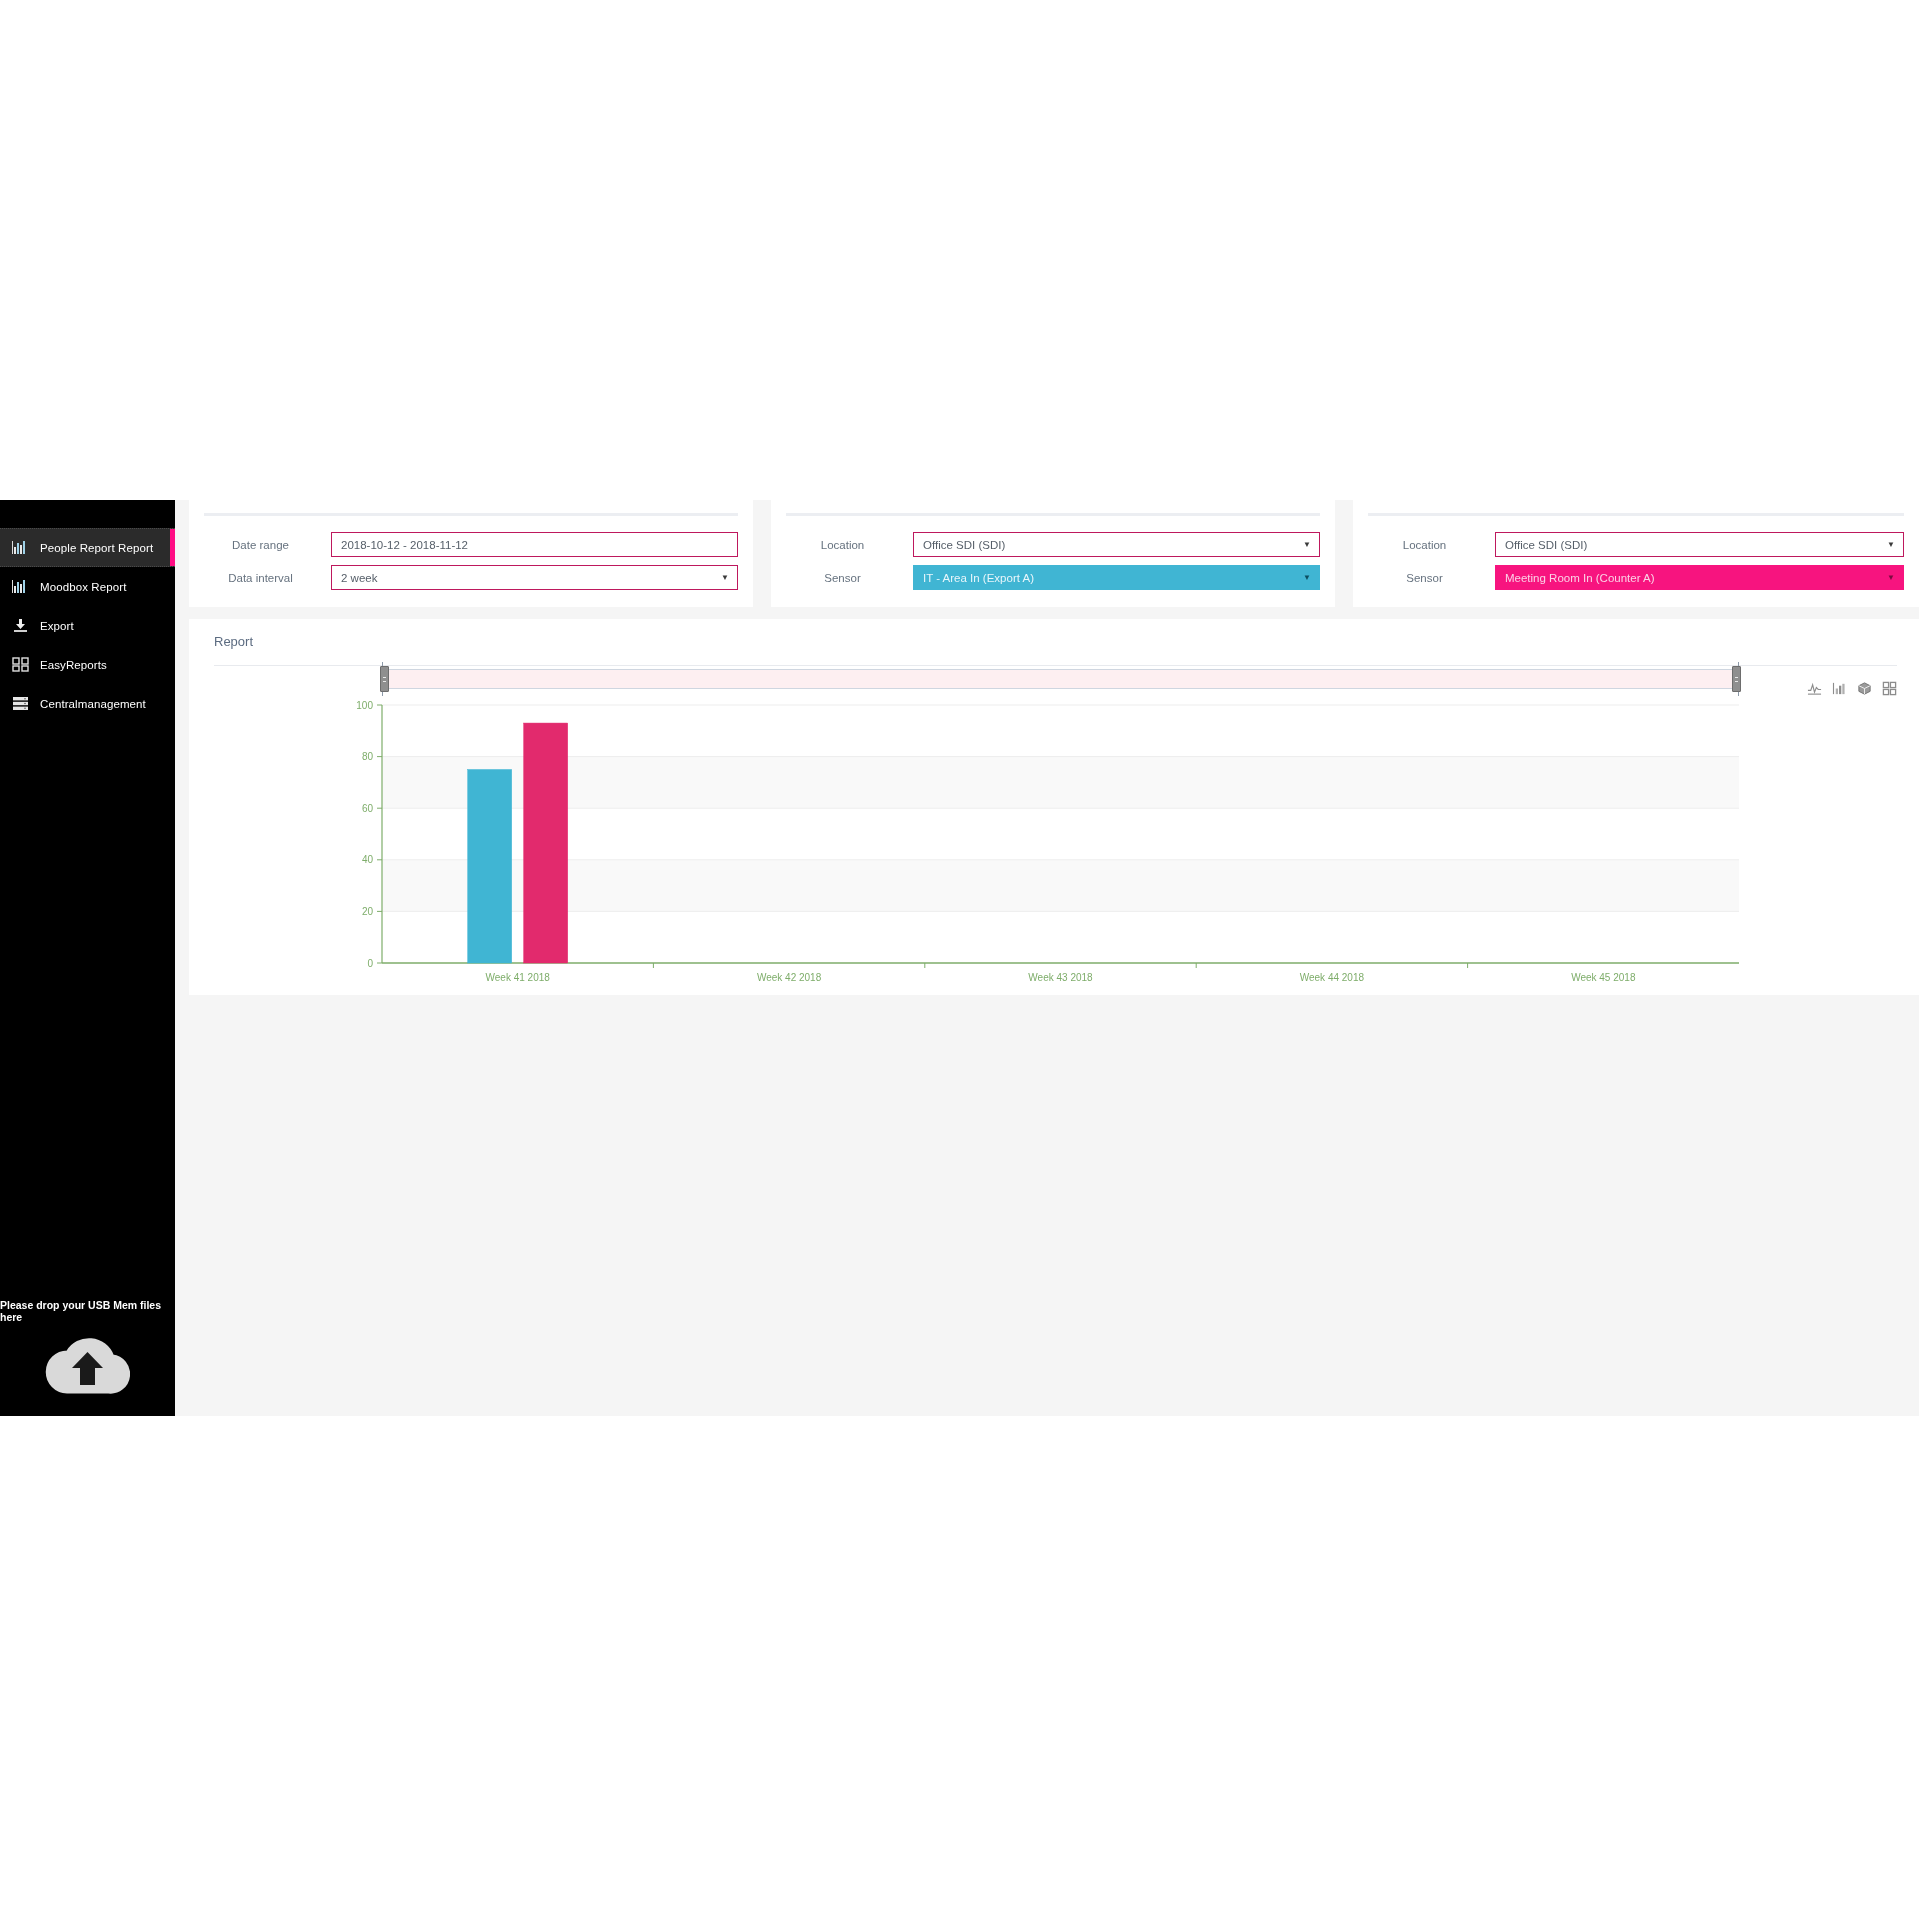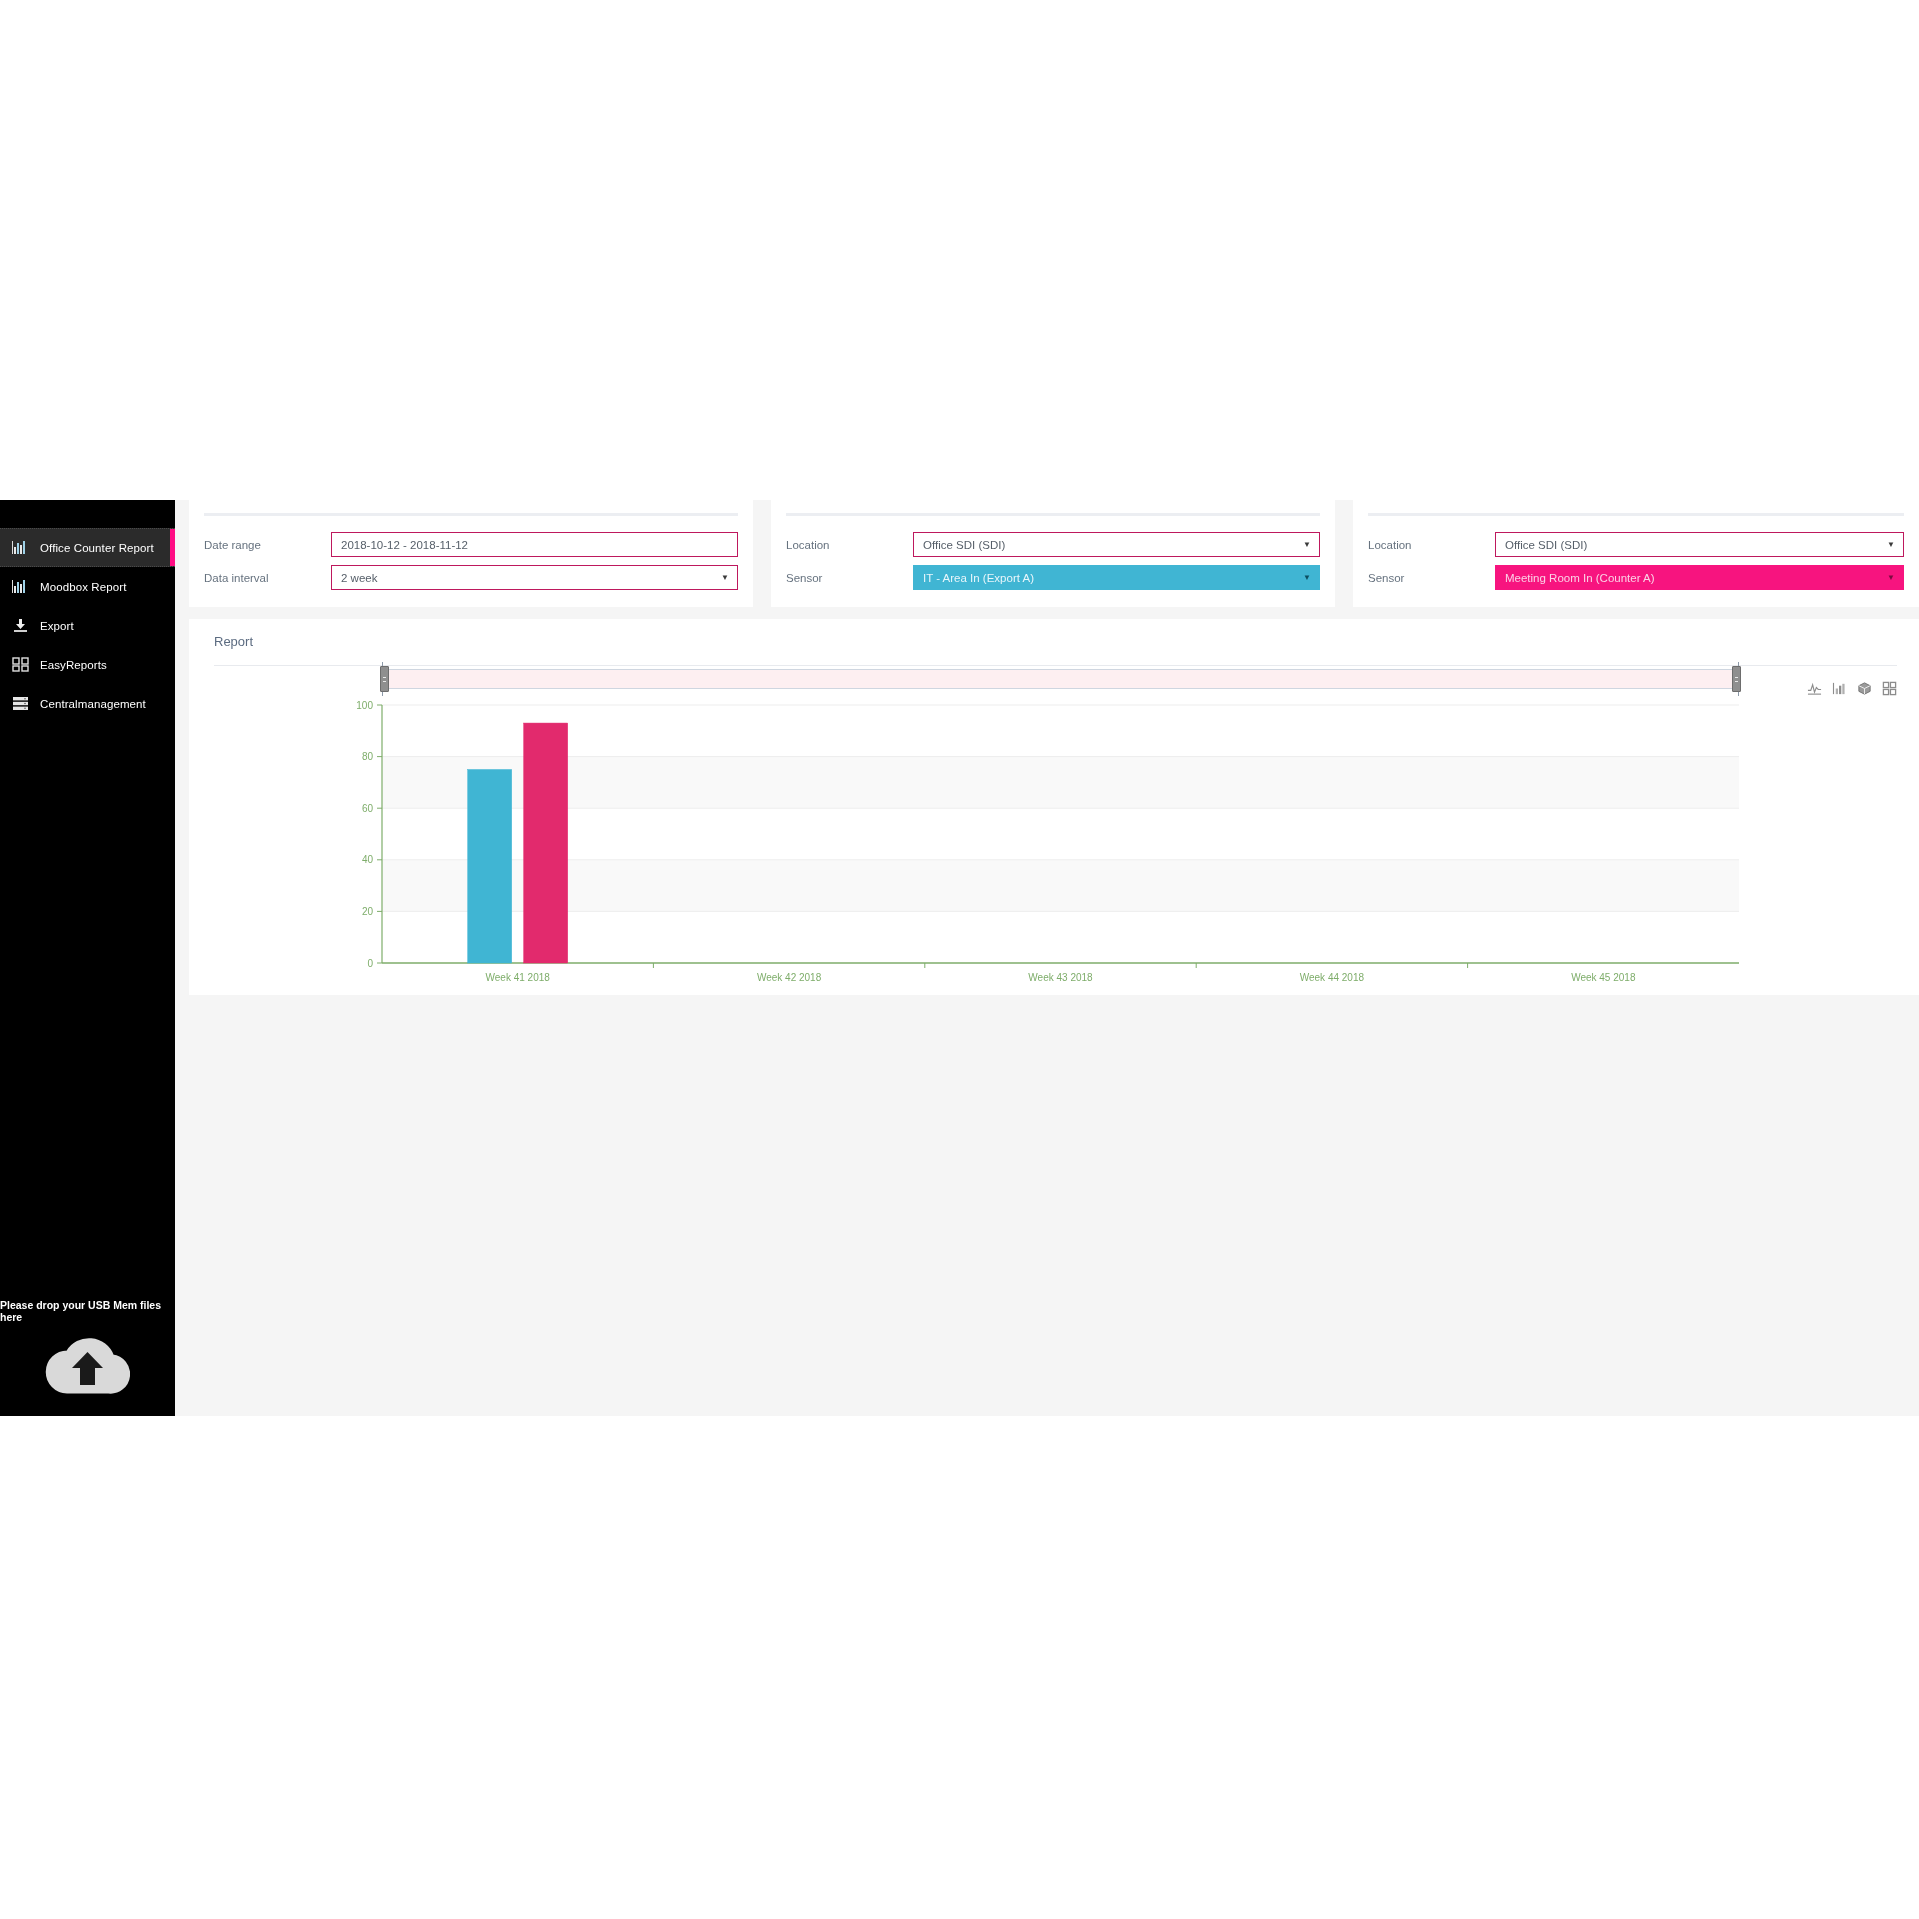--- a/index.html
+++ b/index.html
@@ -121,21 +121,21 @@
     display: flex;
     align-items: center;
     margin-top: 0;
     height: 33px;
   }
   .form-row.r1 { margin-top: 28px; }
   .form-row.r2 { margin-top: 0px; }
 
   .form-label {
     flex: 0 0 127px;
-    text-align: left;
+    text-align: center;
     padding-right: 14px;
     font-size: 11.5px;
     color: #66727f;
     white-space: nowrap;
   }
   .form-field {
     flex: 1;
     height: 25px;
     border: 1px solid #be185d;
     background: #ffffff;
@@ -289,21 +289,21 @@
       <div class="nav-list">
 
         <div class="nav-item active">
           <svg class="nav-icon" viewBox="0 0 19 15">
             <rect x="1" y="1" width="1" height="13" fill="#dcdcdc"></rect>
             <rect x="3" y="7" width="2" height="7" fill="#e8e8e8"></rect>
             <rect x="6" y="3" width="2" height="11" fill="#9fd2e8"></rect>
             <rect x="9" y="5" width="2" height="9" fill="#e8e8e8"></rect>
             <rect x="12" y="1" width="2" height="13" fill="#9fd2e8"></rect>
           </svg>
-          <span class="nav-label">Office Counter Report</span>
+          <span class="nav-label">People Report Report</span>
         </div>
 
         <div class="nav-item">
           <svg class="nav-icon" viewBox="0 0 19 15">
             <rect x="1" y="1" width="1" height="13" fill="#dcdcdc"></rect>
             <rect x="3" y="7" width="2" height="7" fill="#e8e8e8"></rect>
             <rect x="6" y="3" width="2" height="11" fill="#9fd2e8"></rect>
             <rect x="9" y="5" width="2" height="9" fill="#e8e8e8"></rect>
             <rect x="12" y="1" width="2" height="13" fill="#9fd2e8"></rect>
           </svg>

